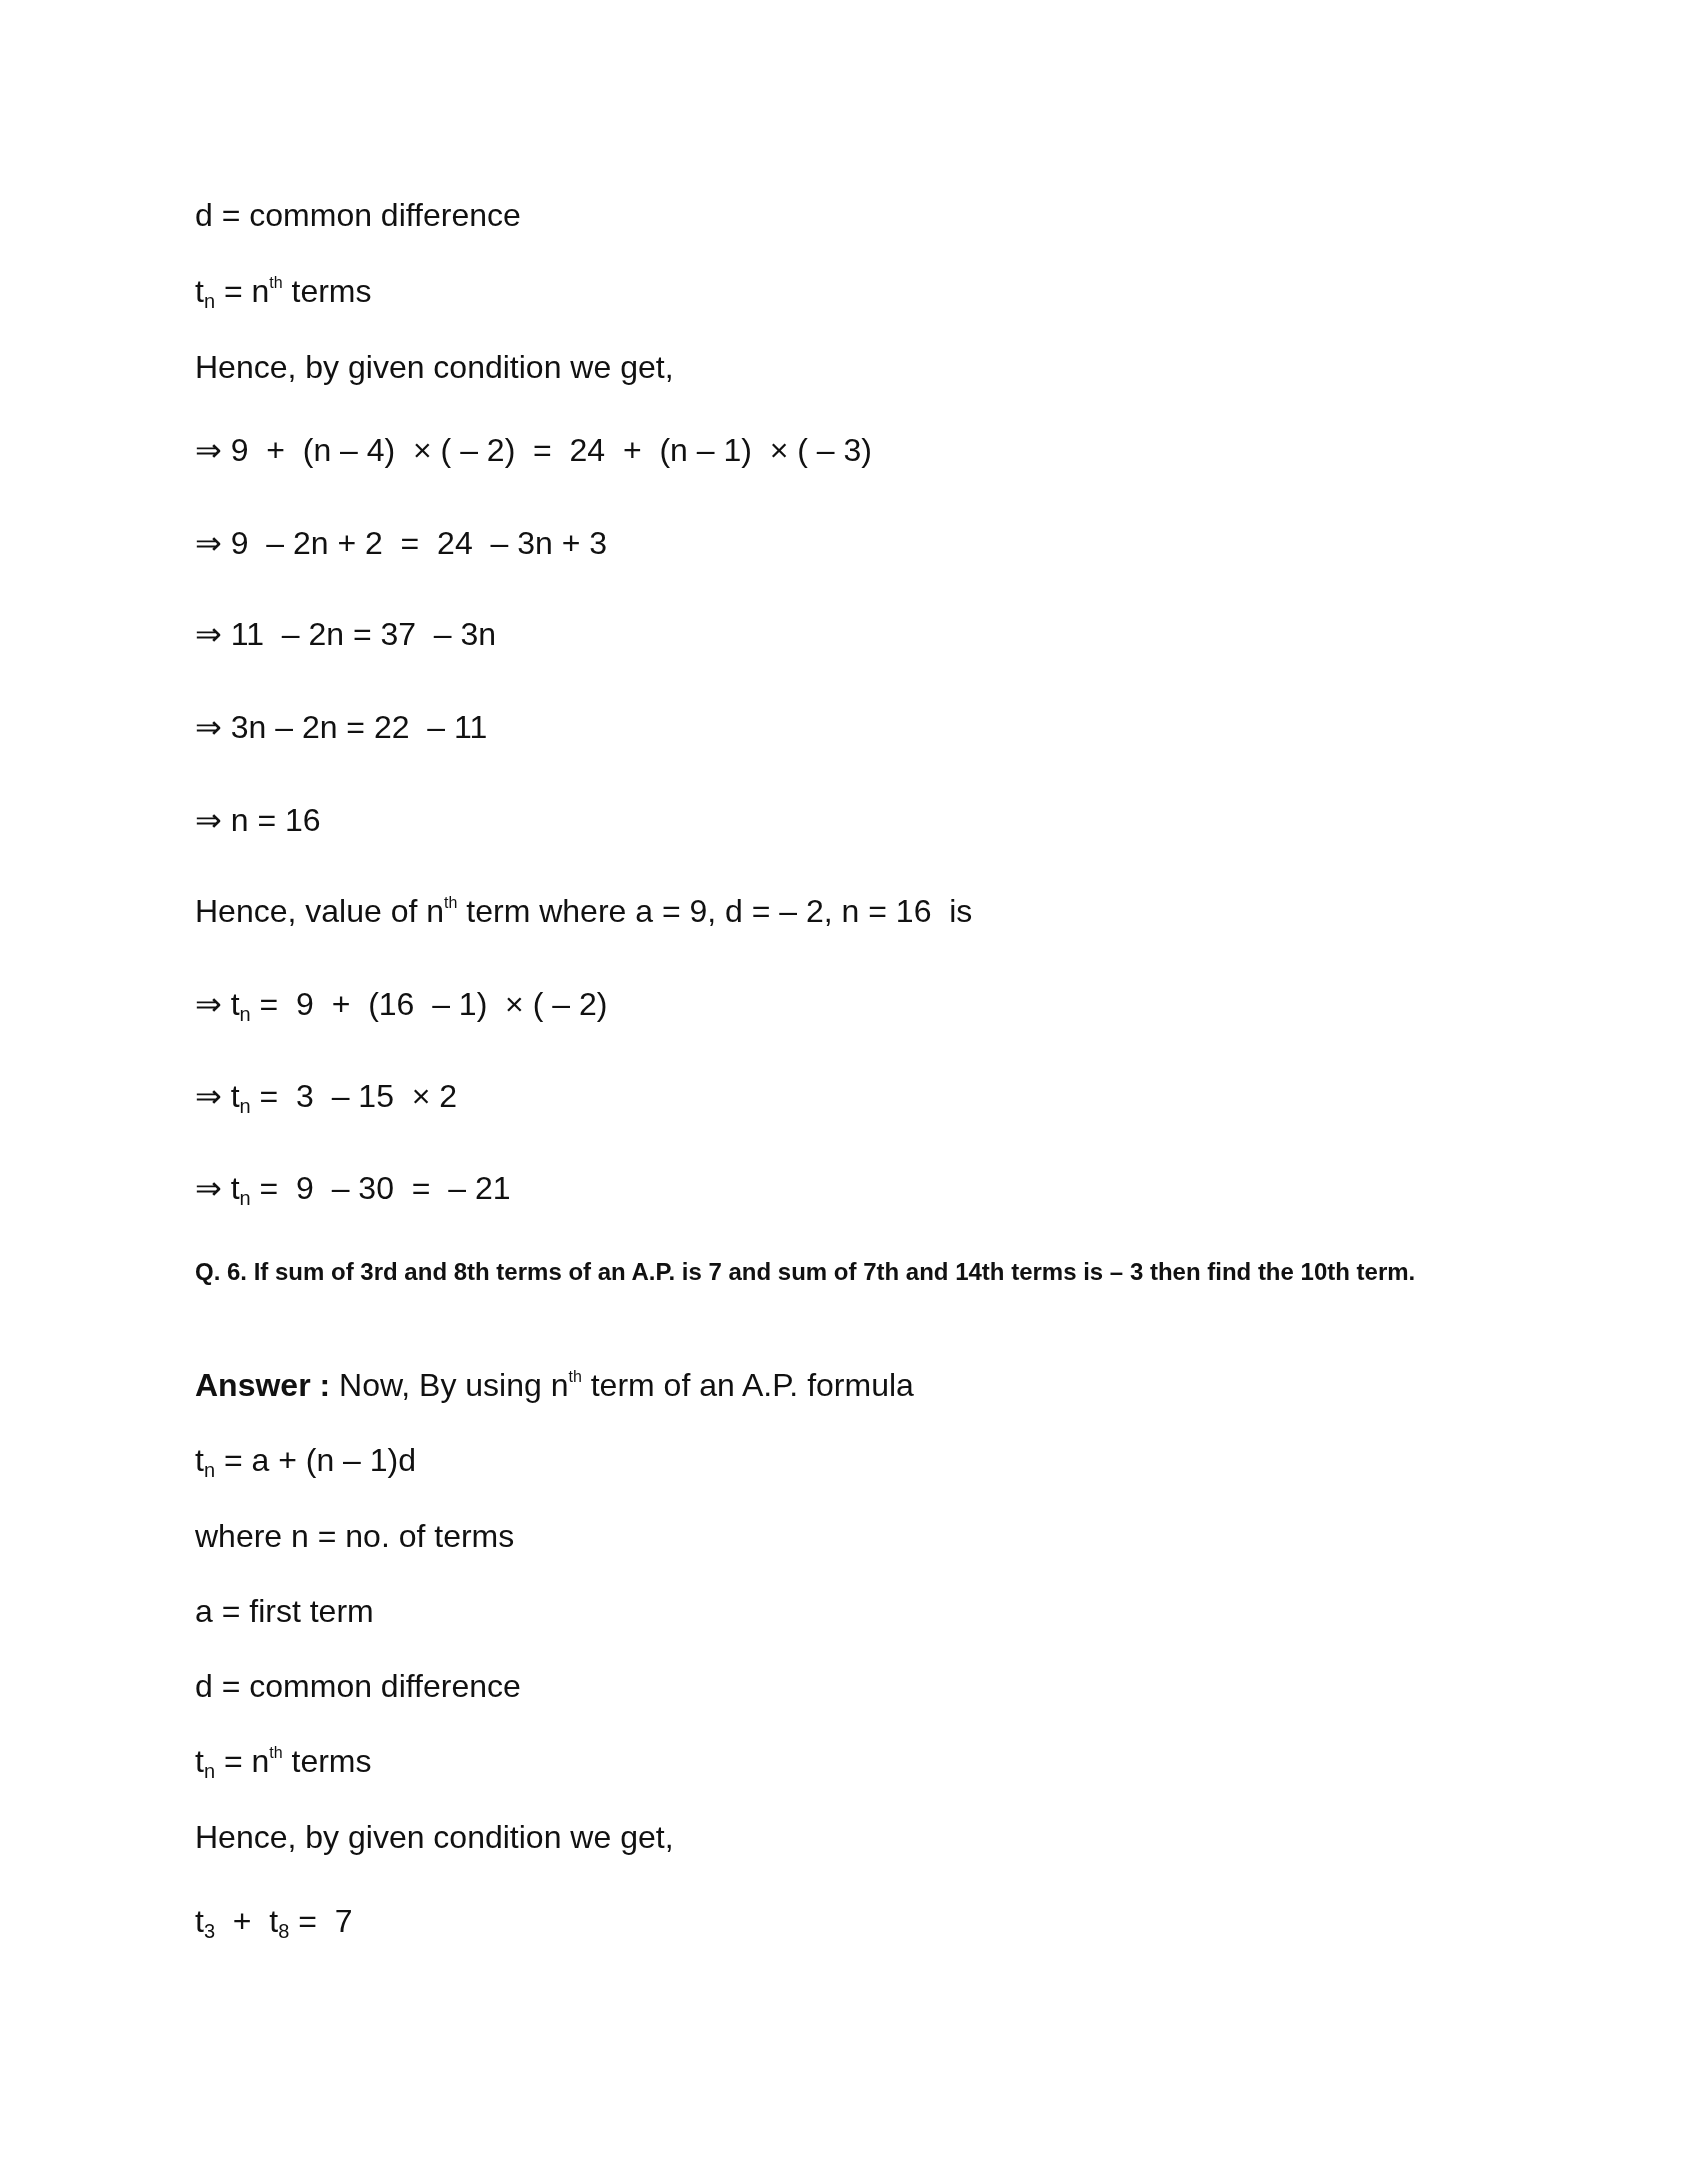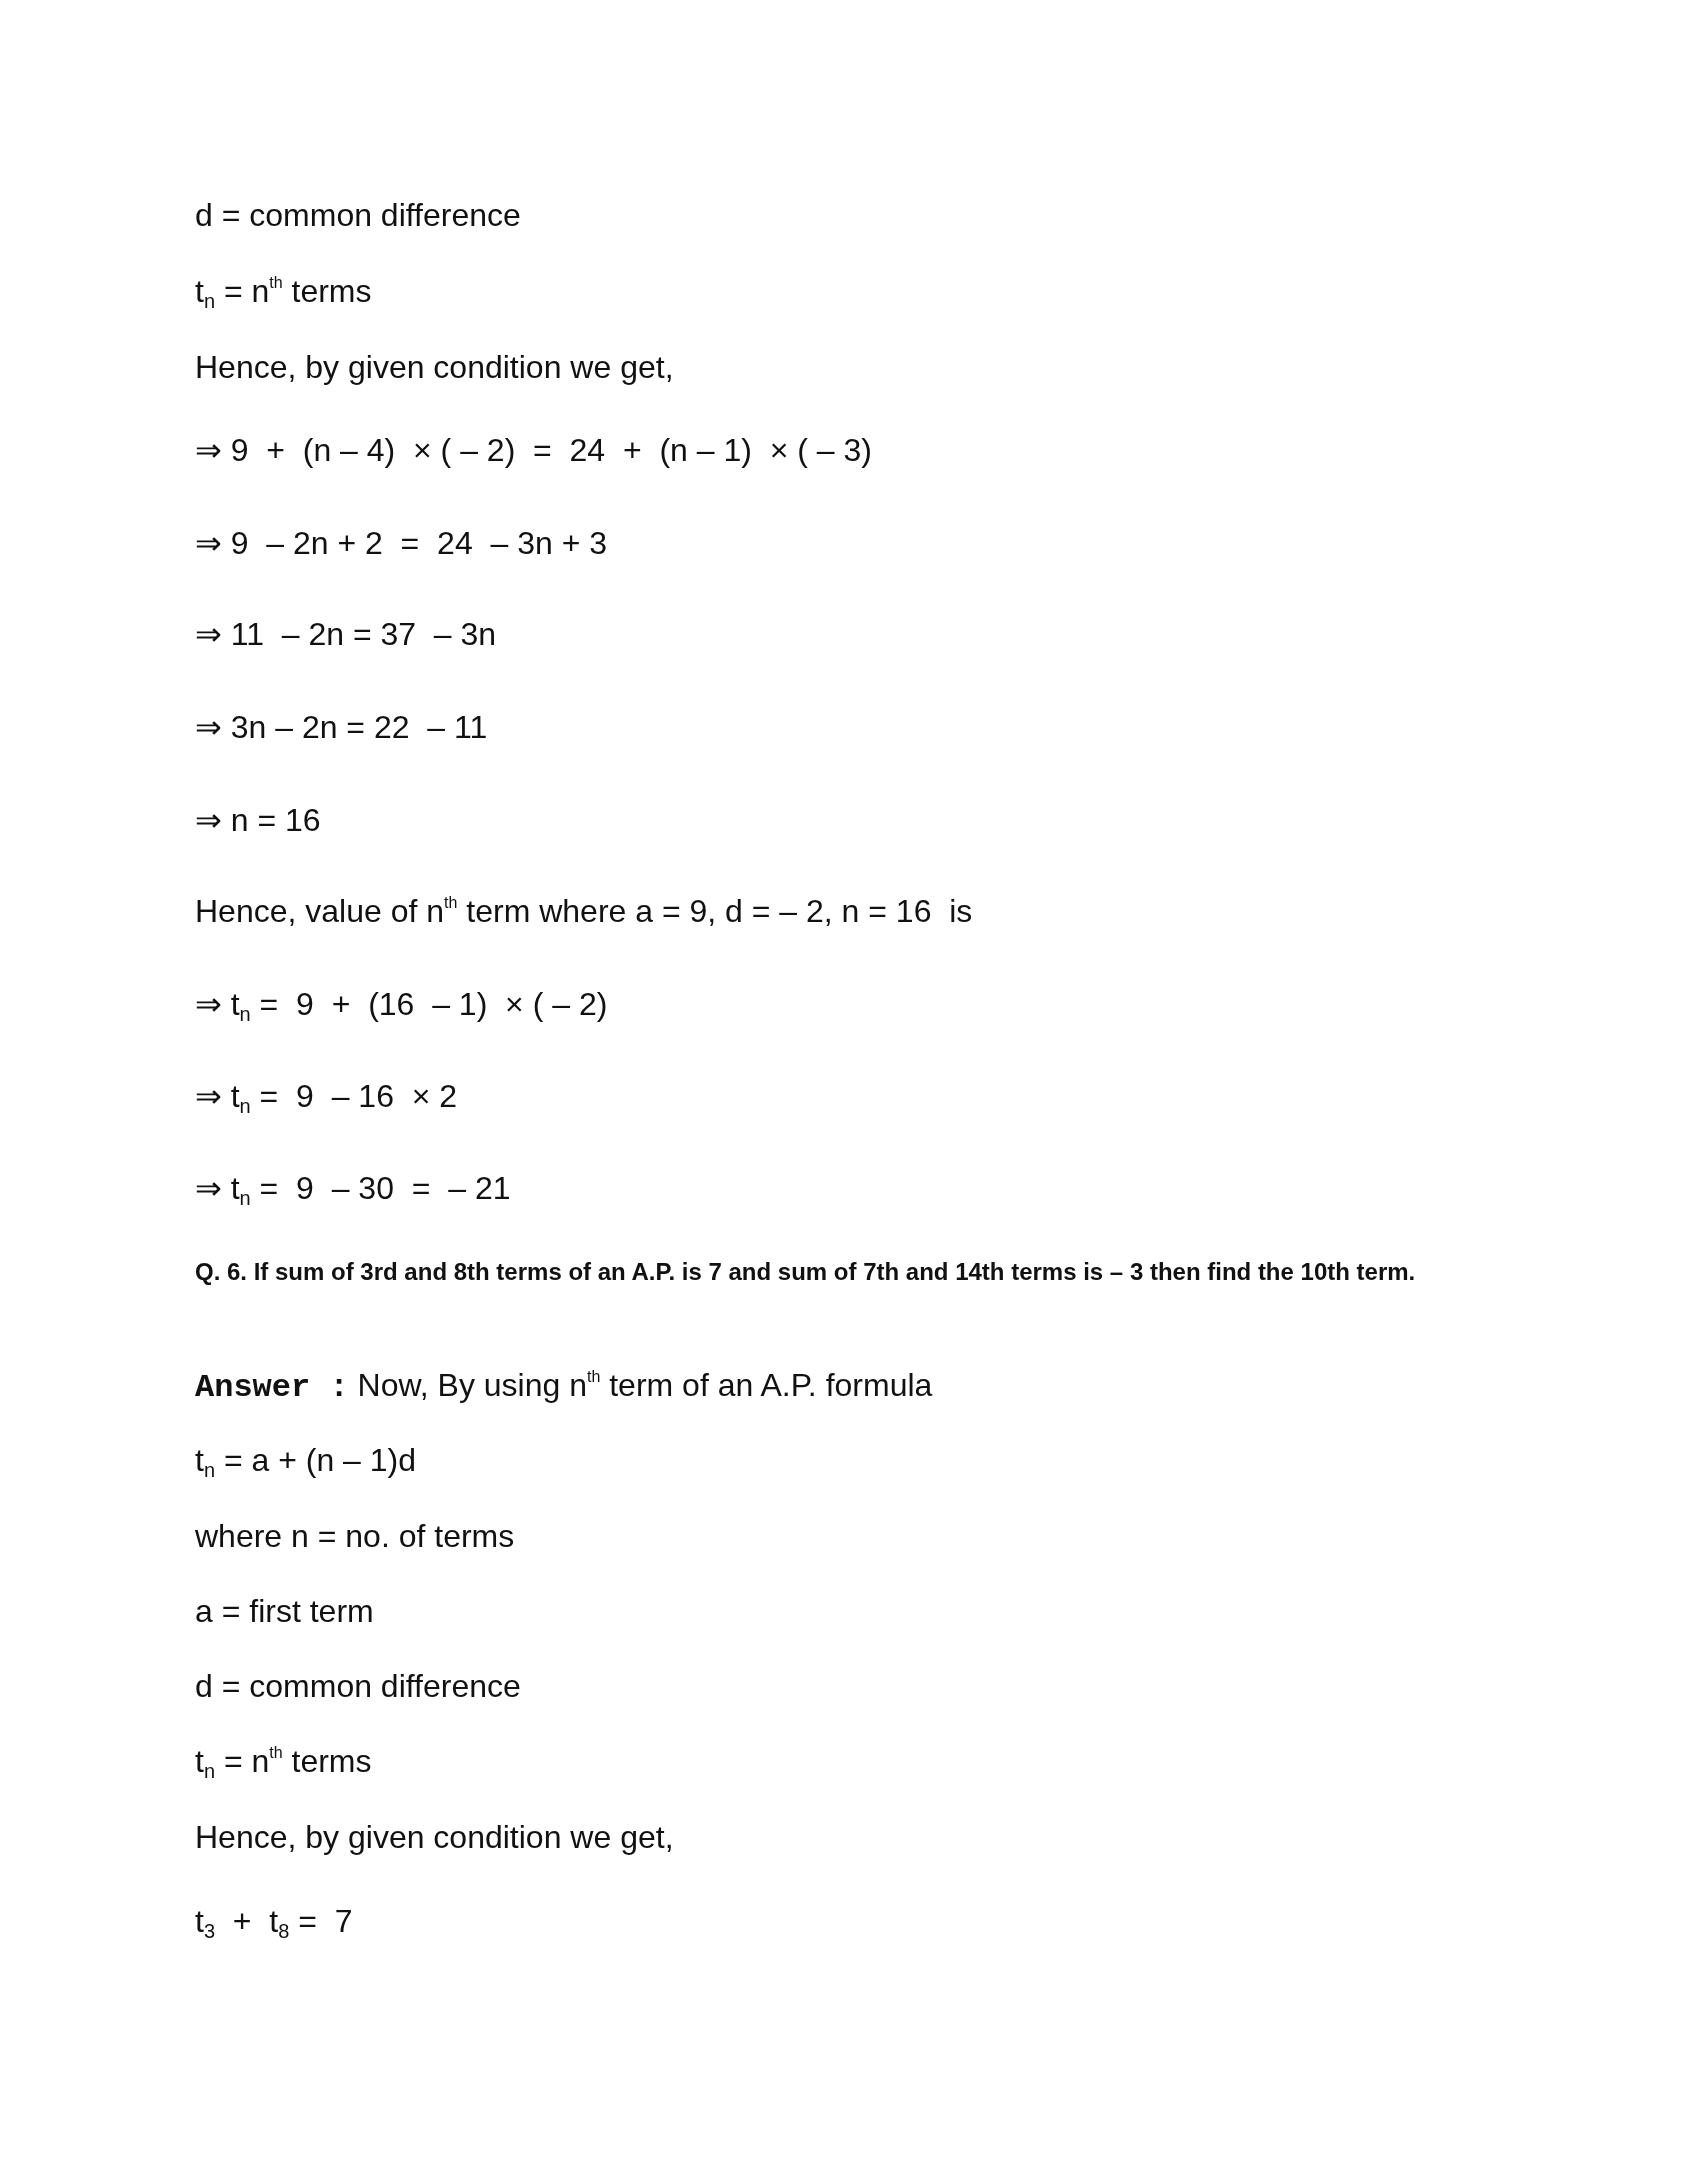--- a/index.html
+++ b/index.html
@@ -1,36 +1,36 @@
 <!DOCTYPE html>
 <html><head>
 <meta charset="utf-8">
 <style>
   html,body{margin:0;padding:0;background:#fff;}
   body{width:1683px;height:2178px;position:relative;overflow:hidden;font-family:"Liberation Sans",sans-serif;color:#111;}
   .ln{position:absolute;left:195px;font-size:32px;line-height:40px;white-space:pre;}
-  .b{font-weight:bold;font-family:Liberation Mono, monospace;}
+  .b{font-weight:bold;}
   sup{font-size:16px;vertical-align:14px;line-height:0;}
   sub{font-size:20px;vertical-align:-6px;line-height:0;}
   .q{position:absolute;left:195px;width:1317px;font-size:24px;line-height:39px;font-weight:bold;}
 </style>
 </head>
 <body>
 
 <div class="ln" style="top:195px">d = common difference</div>
 <div class="ln" style="top:271px"><span>t</span><sub>n</sub><span> = n</span><sup>th</sup><span> terms</span></div>
 <div class="ln" style="top:347px">Hence, by given condition we get,</div>
 <div class="ln" style="top:430px">⇒ 9  +  (n – 4)  × ( – 2)  =  24  +  (n – 1)  × ( – 3)</div>
 <div class="ln" style="top:523px">⇒ 9  – 2n + 2  =  24  – 3n + 3</div>
 <div class="ln" style="top:614px">⇒ 11  – 2n = 37  – 3n</div>
 <div class="ln" style="top:707px">⇒ 3n – 2n = 22  – 11</div>
 <div class="ln" style="top:800px">⇒ n = 16</div>
 <div class="ln" style="top:891px"><span>Hence, value of n</span><sup>th</sup><span> term where a = 9, d = – 2, n = 16  is</span></div>
 <div class="ln" style="top:984px"><span>⇒ t</span><sub>n</sub><span> =  9  +  (16  – 1)  × ( – 2)</span></div>
-<div class="ln" style="top:1076px"><span>⇒ t</span><sub>n</sub><span> =  9  – 16  × 2</span></div>
+<div class="ln" style="top:1076px"><span>⇒ t</span><sub>n</sub><span> =  3  – 15  × 2</span></div>
 <div class="ln" style="top:1168px"><span>⇒ t</span><sub>n</sub><span> =  9  – 30  =  – 21</span></div>
 
 <div class="q" style="top:1252px">Q. 6. If sum of 3rd and 8th terms of an A.P. is 7 and sum of 7th and 14th terms is – 3 then find the 10th term.</div>
 
 <div class="ln" style="top:1365px"><span class="b">Answer :</span><span> Now, By using n</span><sup>th</sup><span> term of an A.P. formula</span></div>
 <div class="ln" style="top:1440px"><span>t</span><sub>n</sub><span> = a + (n – 1)d</span></div>
 <div class="ln" style="top:1516px">where n = no. of terms</div>
 <div class="ln" style="top:1591px">a = first term</div>
 <div class="ln" style="top:1666px">d = common difference</div>
 <div class="ln" style="top:1741px"><span>t</span><sub>n</sub><span> = n</span><sup>th</sup><span> terms</span></div>

